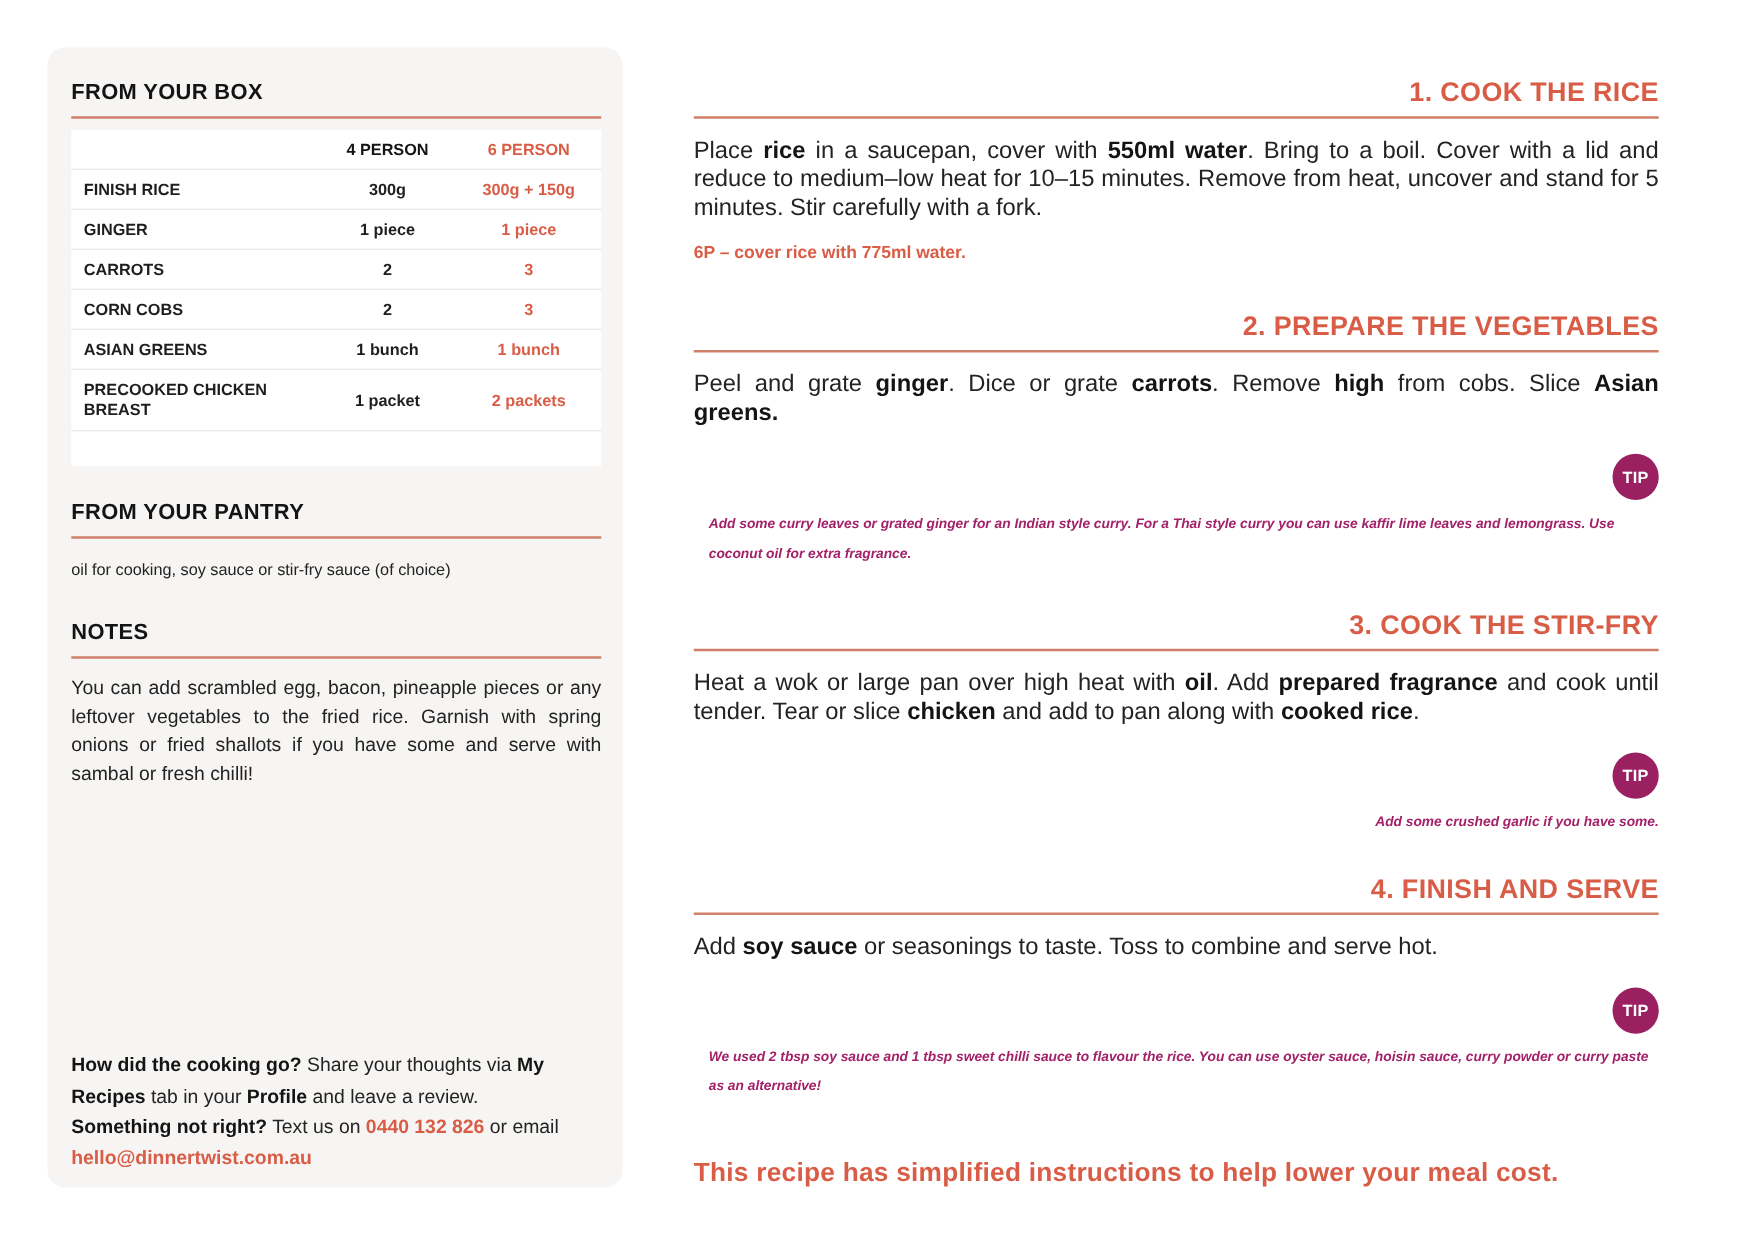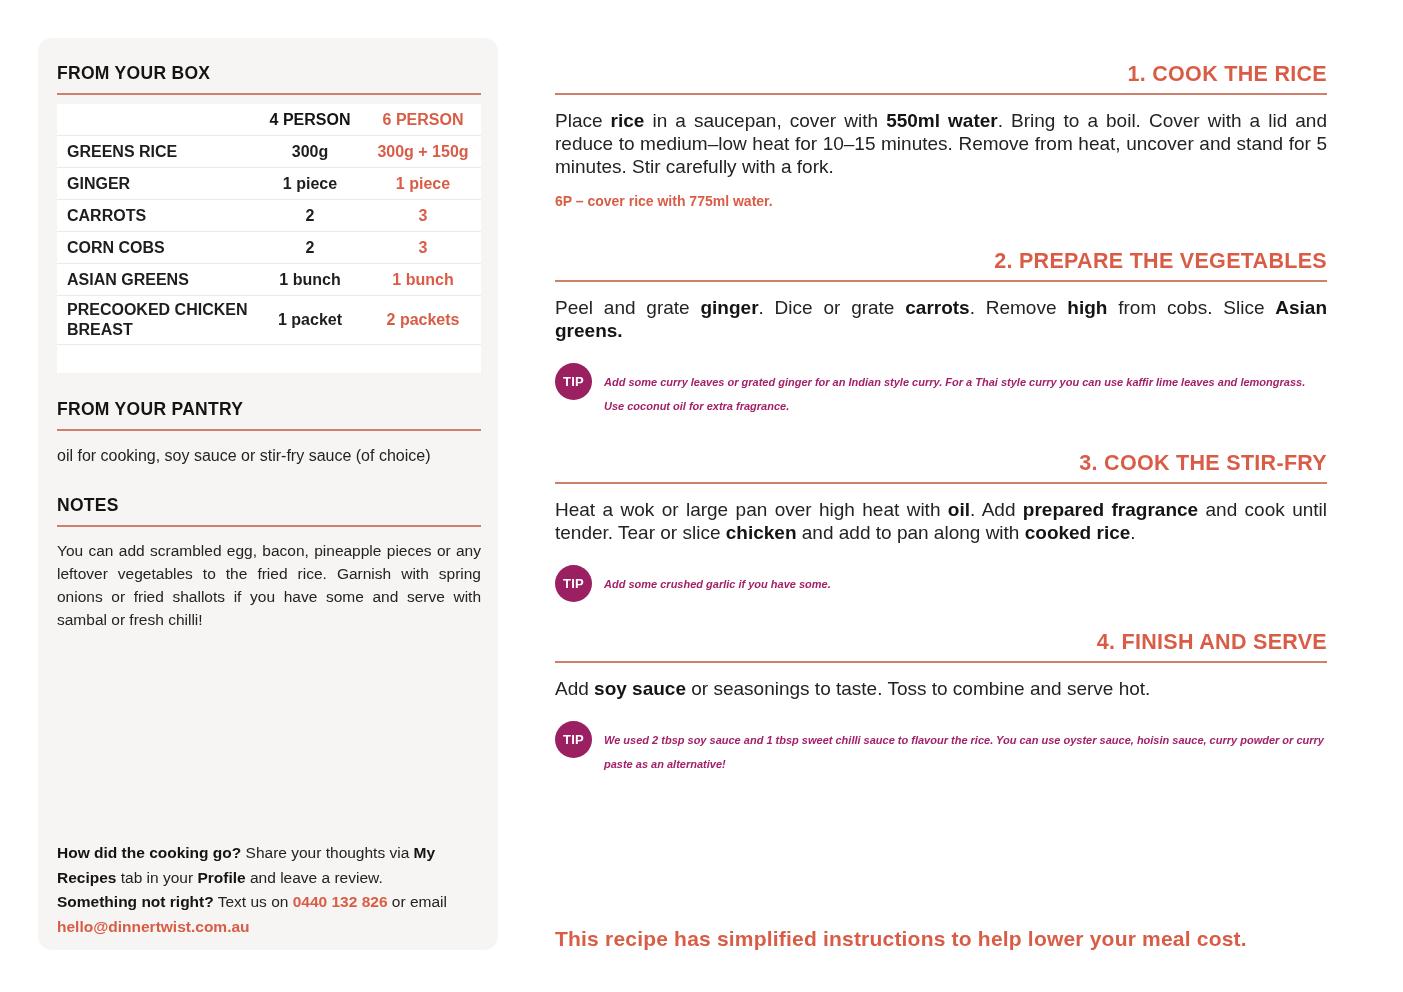--- a/index.html
+++ b/index.html
@@ -42,32 +42,32 @@
   .rule {
     height: 2px; background: var(--salmon);
     margin-top: 9px;
   }
 
   .ing-table { background: #fff; margin-top: 9px; }
   .t-row {
     display: flex; align-items: center;
     min-height: 32px;
     border-bottom: 1px solid var(--row-line);
-    font-size: 16px; font-weight: 700;
+    font-size: 13px; font-weight: 700;
   }
   .t-row.t-tall { min-height: 49px; }
   .t-row.t-blank { min-height: 28px; border-bottom: none; }
   .t-name { flex: 0 0 198px; padding-left: 10px; line-height: 1.22; }
   .t-p4 { flex: 0 0 110px; text-align: center; }
   .t-p6 { flex: 1 1 auto; text-align: center; color: var(--orange); }
   .t-head .t-p4 { color: #141414; }
 
   .pantry-text {
     margin: 13px 0 4px;
-    font-size: 16px; line-height: 23px; color: #232323;
+    font-size: 13px; line-height: 23px; color: #232323;
   }
   .notes-text {
     margin: 12px 0 0;
     font-size: 15.5px; line-height: 23px;
     text-align: justify; color: #232323;
   }
 
   .sidebar-footer {
     position: absolute; left: 19px; right: 17px; top: 803px;
     font-size: 15.5px; line-height: 24.5px; color: #232323;
@@ -96,21 +96,21 @@
   .step-body {
     margin: 14px 0 0;
     font-size: 19px; line-height: 23px;
     text-align: justify; color: #232323;
   }
   .step-note {
     margin: 12px 0 0;
     color: var(--orange); font-weight: 700;
     font-size: 14px; line-height: 23px;
   }
-  .tip { display: flex; align-items: flex-start; margin-top: 21px; }
+  .tip { display: flex; align-items: flex-end; margin-top: 21px; flex-direction: column; }
   .tip-badge {
     flex: 0 0 auto;
     width: 37px; height: 37px; border-radius: 50%;
     background: var(--magenta); color: #fff;
     font-size: 13px; font-weight: 700; letter-spacing: .3px;
     display: flex; align-items: center; justify-content: center;
   }
   .tip-text {
     margin: 0; padding: 8px 0 0 12px;
     color: var(--magenta-text);
@@ -135,21 +135,21 @@
     <h2 class="side-head">FROM YOUR BOX</h2>
     <div class="rule"></div>
 
     <div class="ing-table">
       <div class="t-row t-head">
         <div class="t-name"></div>
         <div class="t-p4">4 PERSON</div>
         <div class="t-p6">6 PERSON</div>
       </div>
       <div class="t-row">
-        <div class="t-name">GREENS RICE</div>
+        <div class="t-name">FINISH RICE</div>
         <div class="t-p4">300g</div>
         <div class="t-p6">300g + 150g</div>
       </div>
       <div class="t-row">
         <div class="t-name">GINGER</div>
         <div class="t-p4">1 piece</div>
         <div class="t-p6">1 piece</div>
       </div>
       <div class="t-row">
         <div class="t-name">CARROTS</div>

